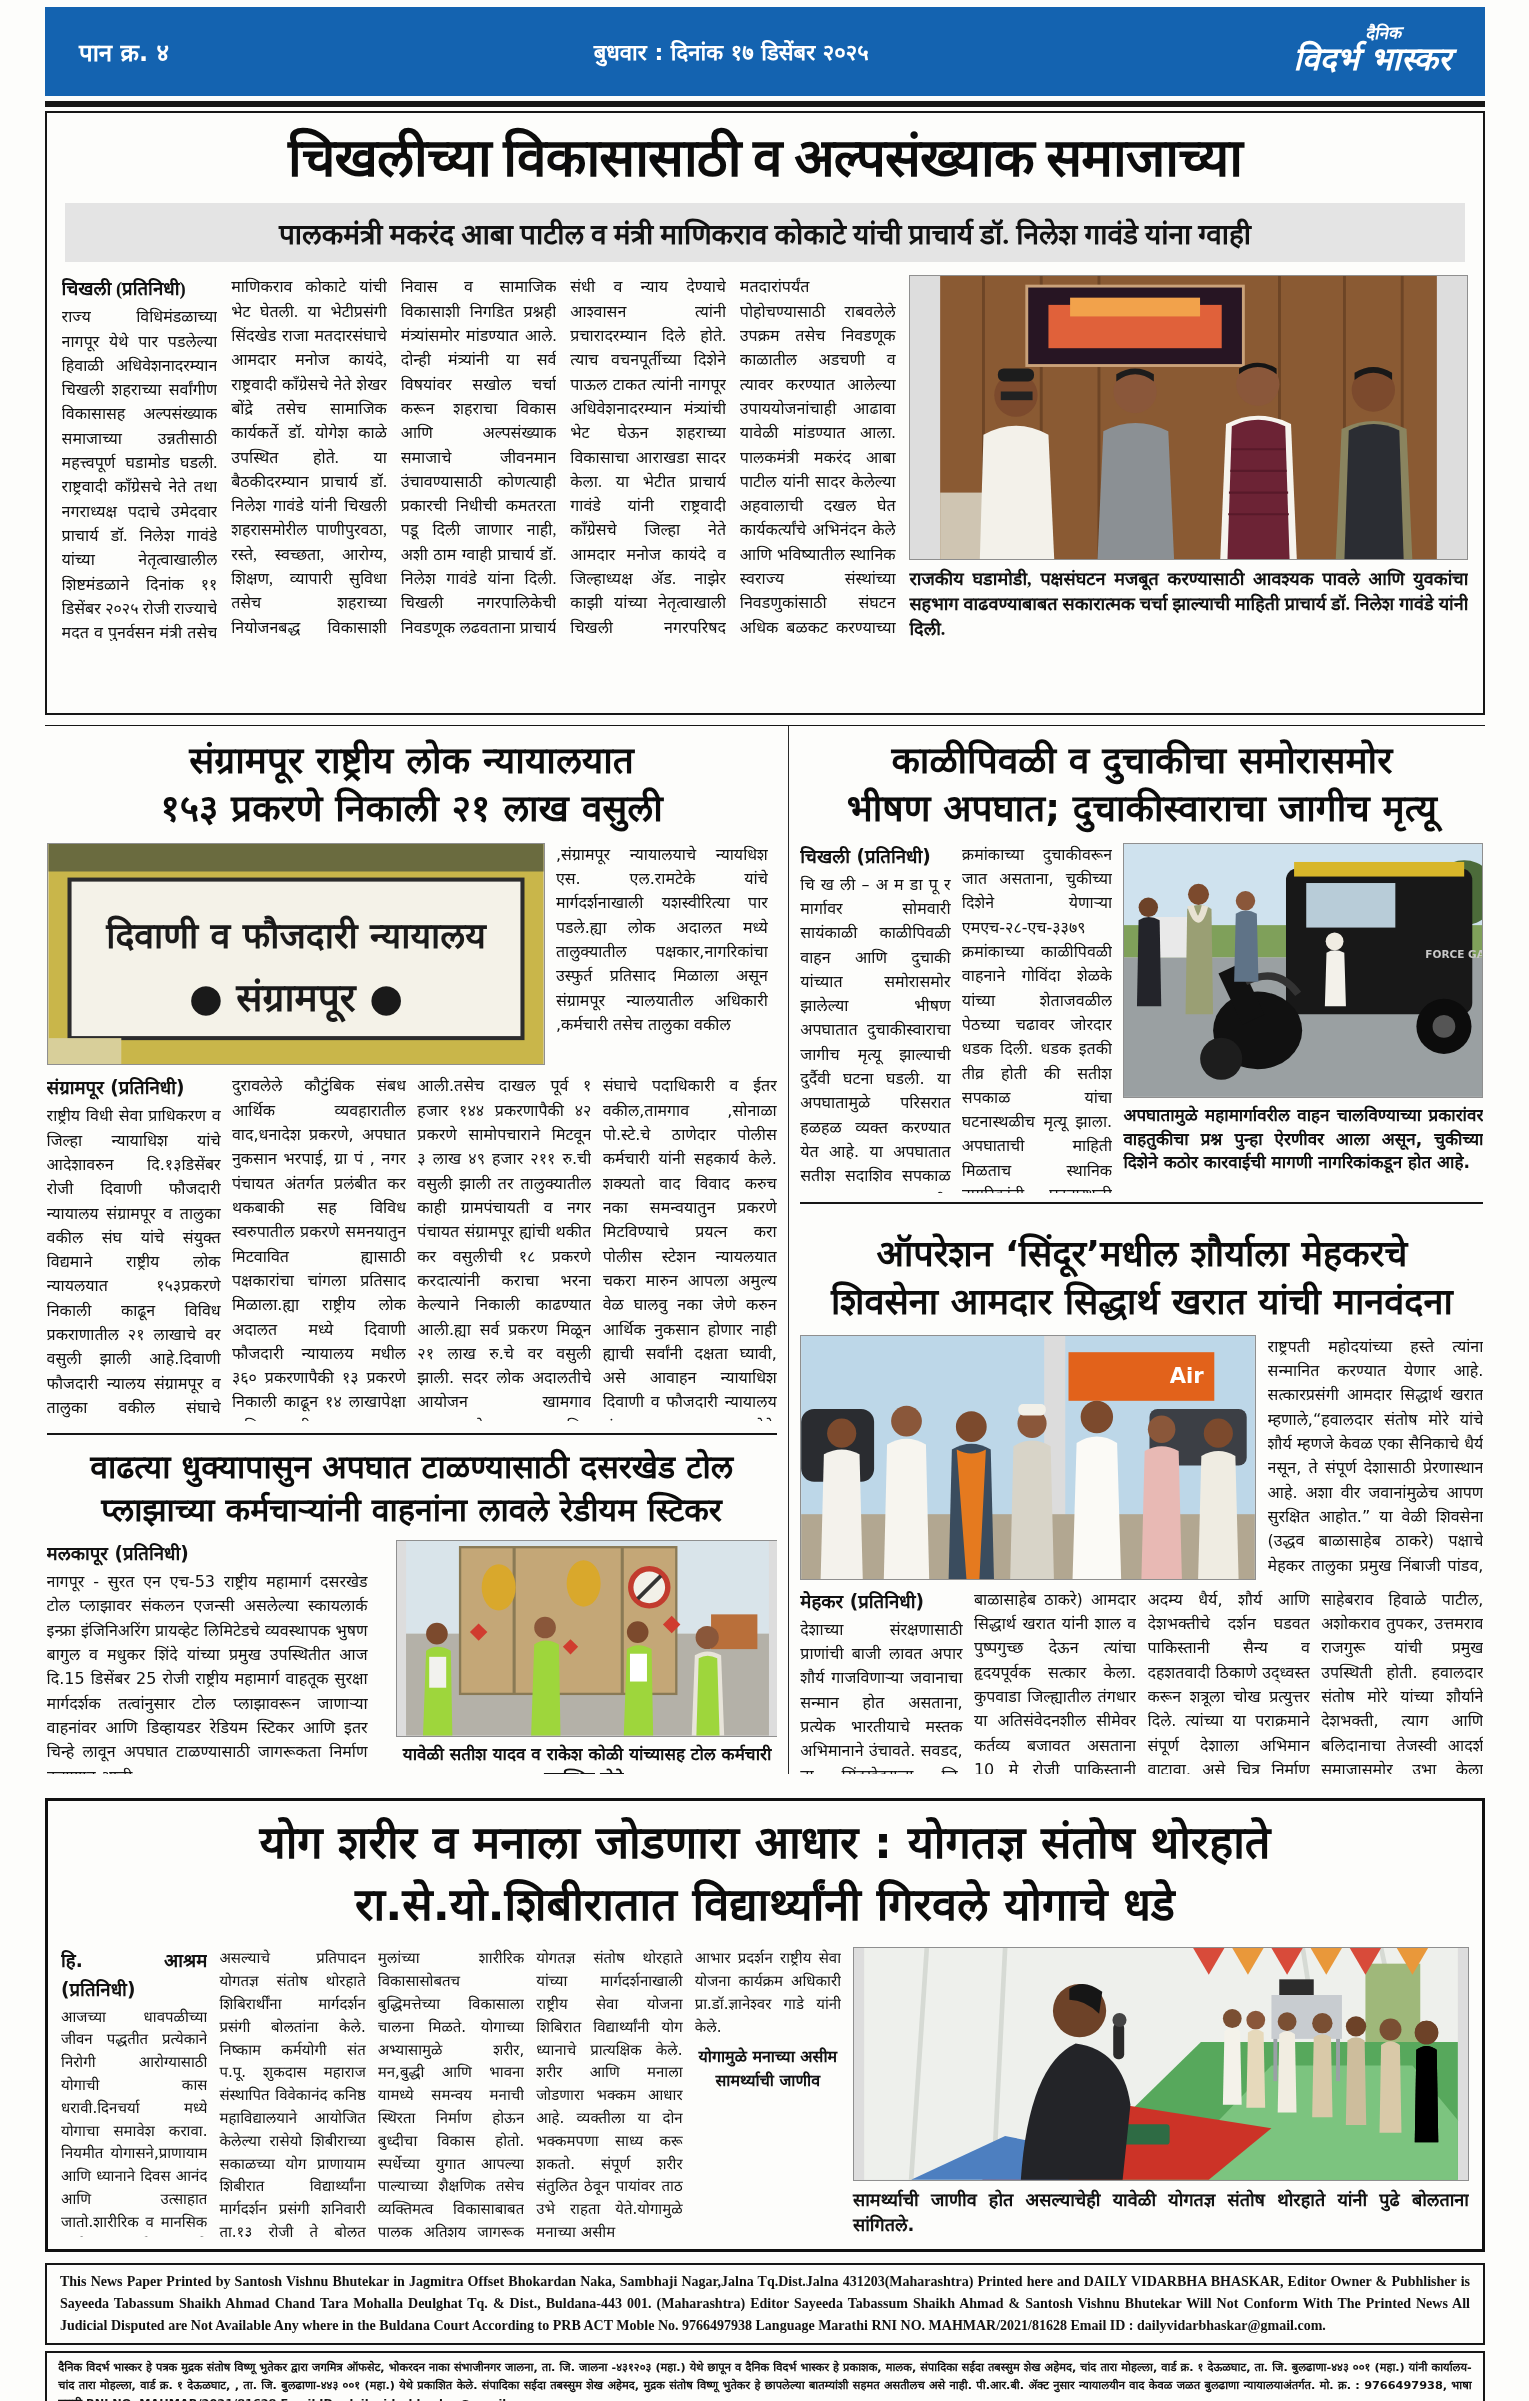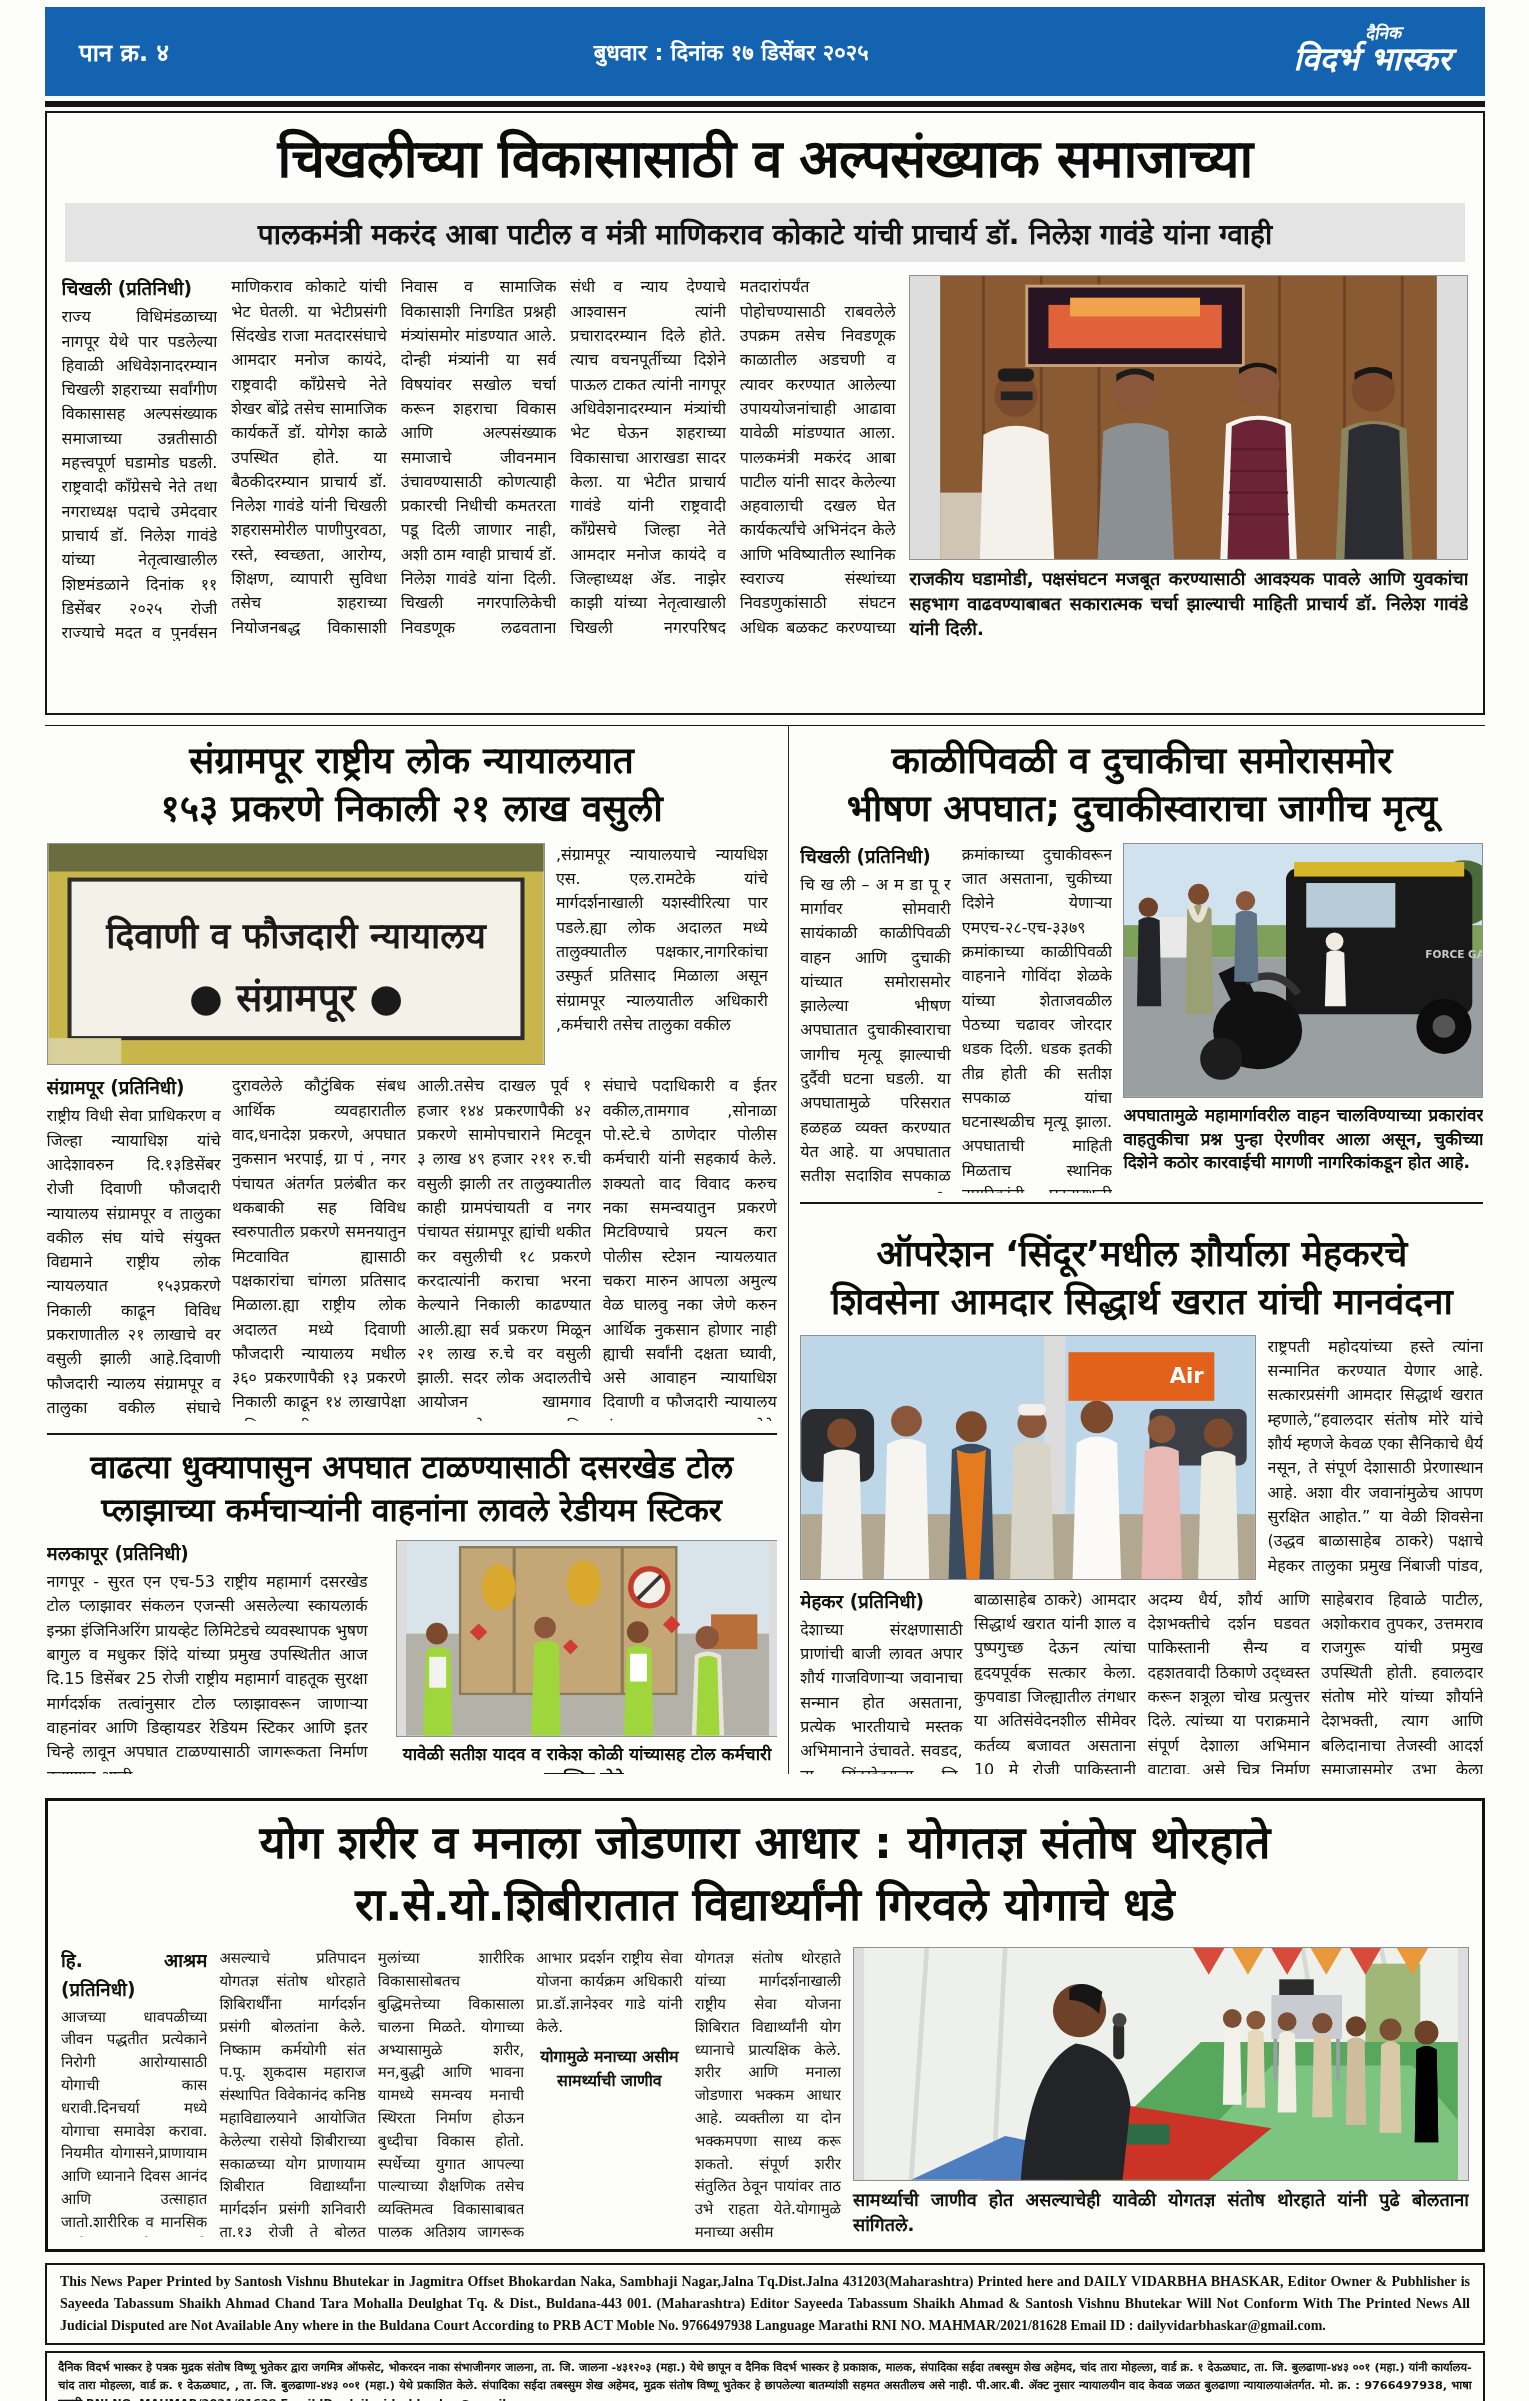--- a/index.html
+++ b/index.html
@@ -16,21 +16,21 @@
   .rule{height:5.7px;background:#161616;margin:5.7px 45px 0;}
 
   
   .hl{font-weight:bold;text-align:center;color:#0c0c0c;}
   .body-col{font-size:16px;line-height:1.52;text-align:justify;overflow:hidden;}
   .dateline{font-weight:bold;font-size:18.6px;display:block;margin-bottom:1.6px;}
   .photo{display:block;border:0.8px solid #8f8f8f;background:#ddd;}
   .photo-caption{font-weight:bold;font-size:18px;line-height:1.38;margin-top:6.5px;text-align:justify;}
 
   
-  .lead-box{margin:4px 45px 0;border:2.4px solid #161616;padding:4.9px 14.6px 8px;box-sizing:border-box;height:604px;overflow:hidden;}
+  .lead-box{margin:4px 45px 0;border:2.4px solid #161616;padding:4.9px 14.6px 8px;box-sizing:border-box;height:604px;overflow:hidden;font-family:Liberation Serif, serif;}
   .lead-hl{font-size:53px;line-height:1.34;margin:4.9px 0 9.7px;letter-spacing:-0.8px;}
   .lead-sub{background:#e4e4e4;font-size:28px;font-weight:bold;text-align:center;padding:10.5px 6.5px;margin:0 3.2px 13px;}
   .lead-body{display:flex;gap:13.8px;height:366px;overflow:hidden;}
   .lead-body .body-col{flex:1;}
   .lead-photo-wrap{flex:0 0 557px;display:flex;flex-direction:column;}
 
   
   .row2{margin:9.7px 45px 0;display:flex;height:1049px;overflow:hidden;border-top:1.6px solid #161616;box-sizing:border-box;}
   .sec-left{width:744px;box-sizing:border-box;padding:0 11.3px 0 1.6px;border-right:1.6px solid #2a2a2a;}
   .sec-right{flex:1;box-sizing:border-box;padding:0 1.6px 0 11.3px;}
@@ -332,25 +332,25 @@
       <span>योग शरीर व मनाला जोडणारा आधार : योगतज्ञ संतोष थोरहाते</span><br>
       <span>रा.से.यो.शिबीरातात विद्यार्थ्यांनी गिरवले योगाचे धडे</span>
     </div>
     <div class="yoga-body">
       <div class="body-col">
         <span class="dateline">हि. आश्रम (प्रतिनिधी)</span>
         <span>आजच्या धावपळीच्या जीवन पद्धतीत प्रत्येकाने निरोगी आरोग्यासाठी योगाची कास धरावी.दिनचर्या मध्ये योगाचा समावेश करावा. नियमीत योगासने,प्राणायाम आणि ध्यानाने दिवस आनंद आणि उत्साहात जातो.शारीरिक व मानसिक आरोग्य उत्तम ठेवण्यासाठी योगाशिवाय तरणोपाय नाही.योगामुळे मनाच्या असीम सामर्थ्याची जाणीव होते.दररोज योग व प्राणायाम केल्याने शारीरिक आणि मानसिक आरोग्य वाढते. निरोगी आरोग्यासाठी योगाची कास धरावी.योग,प्राणायाम निरोगी आरोग्यासाठी प्रभावी साधन आहे.योग शरीर व मनाला जोडणारा आधार</span>
       </div>
       <div class="body-col">असल्याचे प्रतिपादन योगतज्ञ संतोष थोरहाते शिबिरार्थींना मार्गदर्शन प्रसंगी बोलतांना केले. निष्काम कर्मयोगी संत प.पू. शुकदास महाराज संस्थापित विवेकानंद कनिष्ठ महाविद्यालयाने आयोजित केलेल्या रासेयो शिबीराच्या सकाळच्या योग प्राणायाम शिबीरात विद्यार्थ्यांना मार्गदर्शन प्रसंगी शनिवारी ता.१३ रोजी ते बोलत होते.या कार्यक्रमाच्या अध्यक्षस्थानी राष्ट्रीय सेवा योजना कार्यक्रम अधिकारी प्रा.डॉ.ज्ञानेश्वर गाडे,रासेयो सहकार्यक्रम अधिकारी प्रा.गजानन ठाकरे हे होते.पुढे बोलतांना योगतज्ञ संतोष थोरहाते म्हणाले की,योग आणि प्राणायाम नियमित सरावाने</div>
       <div class="body-col">मुलांच्या शारीरिक विकासासोबतच बुद्धिमत्तेच्या विकासाला चालना मिळते. योगाच्या अभ्यासामुळे शरीर, मन,बुद्धी आणि भावना यामध्ये समन्वय मनाची स्थिरता निर्माण होऊन बुध्दीचा विकास होतो. स्पर्धेच्या युगात आपल्या पाल्याच्या शैक्षणिक तसेच व्यक्तिमत्व विकासाबाबत पालक अतिशय जागरूक असतात. आजच्या धावपळीच्या जीवनात योगासने व प्राणायामामुळे ताणतणाव कमी होते.स्पर्धेच्या जगात विद्यार्थ्यांमधील न्यूनगंड दूर करून आत्मविश्वास वाढण्यास मदत होते असेही त्यांनी पुढे बोलताना सांगितले. कार्यक्रमाचे प्रास्ताविक व</div>
+      <div class="body-col">योगतज्ञ संतोष थोरहाते यांच्या मार्गदर्शनाखाली राष्ट्रीय सेवा योजना शिबिरात विद्यार्थ्यांनी योग ध्यानाचे प्रात्यक्षिक केले. शरीर आणि मनाला जोडणारा भक्कम आधार आहे. व्यक्तीला या दोन भक्कमपणा साध्य करू शकतो. संपूर्ण शरीर संतुलित ठेवून पायांवर ताठ उभे राहता येते.योगामुळे मनाच्या असीम</div>
       <div class="body-col">
         <span>आभार प्रदर्शन राष्ट्रीय सेवा योजना कार्यक्रम अधिकारी प्रा.डॉ.ज्ञानेश्वर गाडे यांनी केले.</span>
         <span class="inner-subhead">योगामुळे मनाच्या असीम सामर्थ्याची जाणीव</span>
       </div>
-      <div class="body-col">योगतज्ञ संतोष थोरहाते यांच्या मार्गदर्शनाखाली राष्ट्रीय सेवा योजना शिबिरात विद्यार्थ्यांनी योग ध्यानाचे प्रात्यक्षिक केले. शरीर आणि मनाला जोडणारा भक्कम आधार आहे. व्यक्तीला या दोन भक्कमपणा साध्य करू शकतो. संपूर्ण शरीर संतुलित ठेवून पायांवर ताठ उभे राहता येते.योगामुळे मनाच्या असीम</div>
       <div class="yoga-photo-wrap">
         <svg class="photo" width="614" height="240" viewBox="0 0 758 296">
           <rect width="758" height="296" fill="#eef0ec"></rect>
           <g stroke="#d6dad4" stroke-width="6">
               <line x1="80" y1="0" x2="60" y2="296"></line>
               <line x1="180" y1="0" x2="165" y2="296"></line>
               <line x1="560" y1="0" x2="585" y2="160"></line>
               <line x1="660" y1="0" x2="690" y2="140"></line>
             </g>
           <rect x="640" y="20" width="70" height="120" fill="#9fb87a"></rect>

